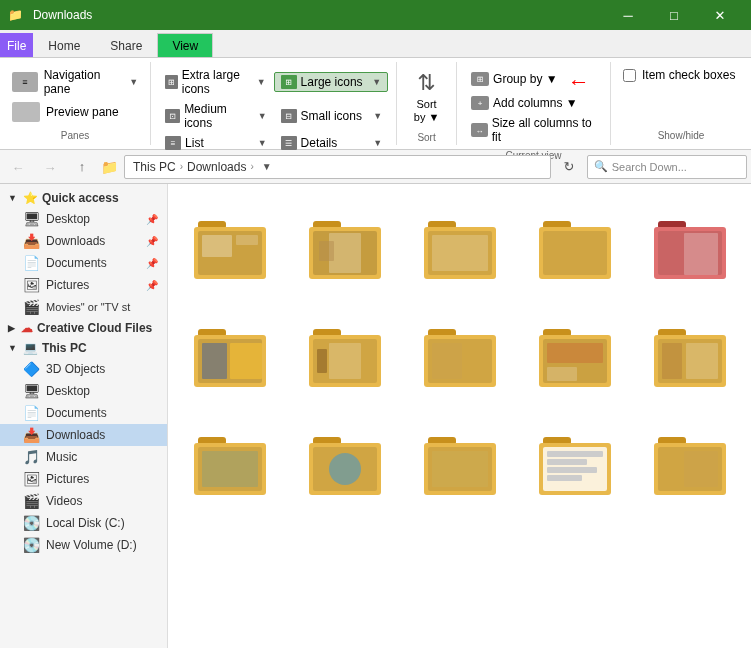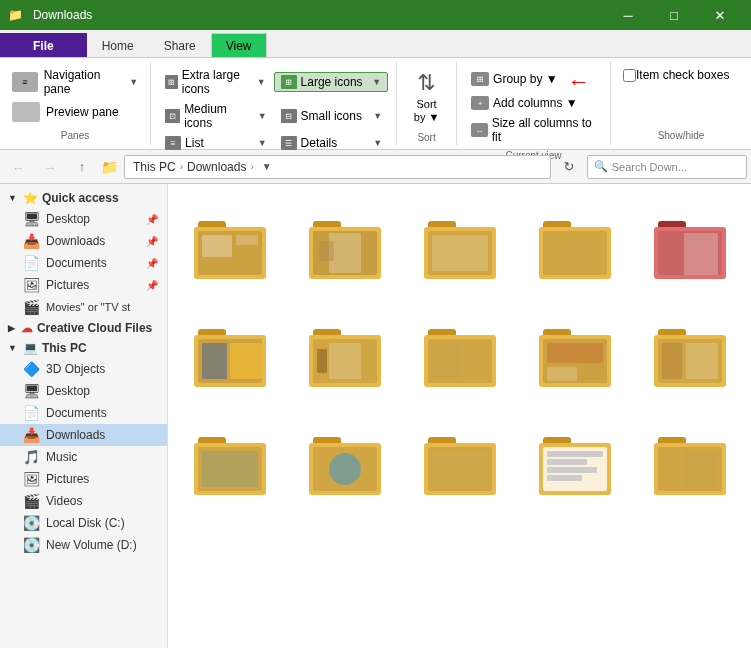--- a/index.html
+++ b/index.html
@@ -39,25 +39,24 @@
       display: flex;
       align-items: center;
     }
     .ribbon-tab.active {
       background: #22c55e;
       border-color: #ccc;
       border-bottom-color: white;
       color: #000;
     }
     .ribbon-tab:first-child {
-      background: #4c1d95;
+      background: #8b5cf6;
       color: white;
       border-color: transparent;
-      padding: 4px 32px;
-      font-weight: bold;
+      padding: 4px 6px;
     }
 
     
     .ribbon {
       height: 92px;
       background: white;
       border-bottom: 1px solid #ccc;
       display: flex;
       align-items: stretch;
       padding: 4px 0;
@@ -170,21 +169,21 @@
     
     .show-hide-group {
       display: flex;
       flex-direction: column;
       padding: 4px 8px;
       min-width: 140px;
     }
     .sh-item {
       display: flex;
       align-items: center;
-      gap: 0;
+      gap: 6px;
       padding: 2px 4px;
       cursor: pointer;
       font-size: 12px;
     }
     .sh-item input[type=checkbox] { margin: 0; width: 13px; height: 13px; }
 
     
     .address-bar {
       height: 34px;
       background: #f5f5f5;

